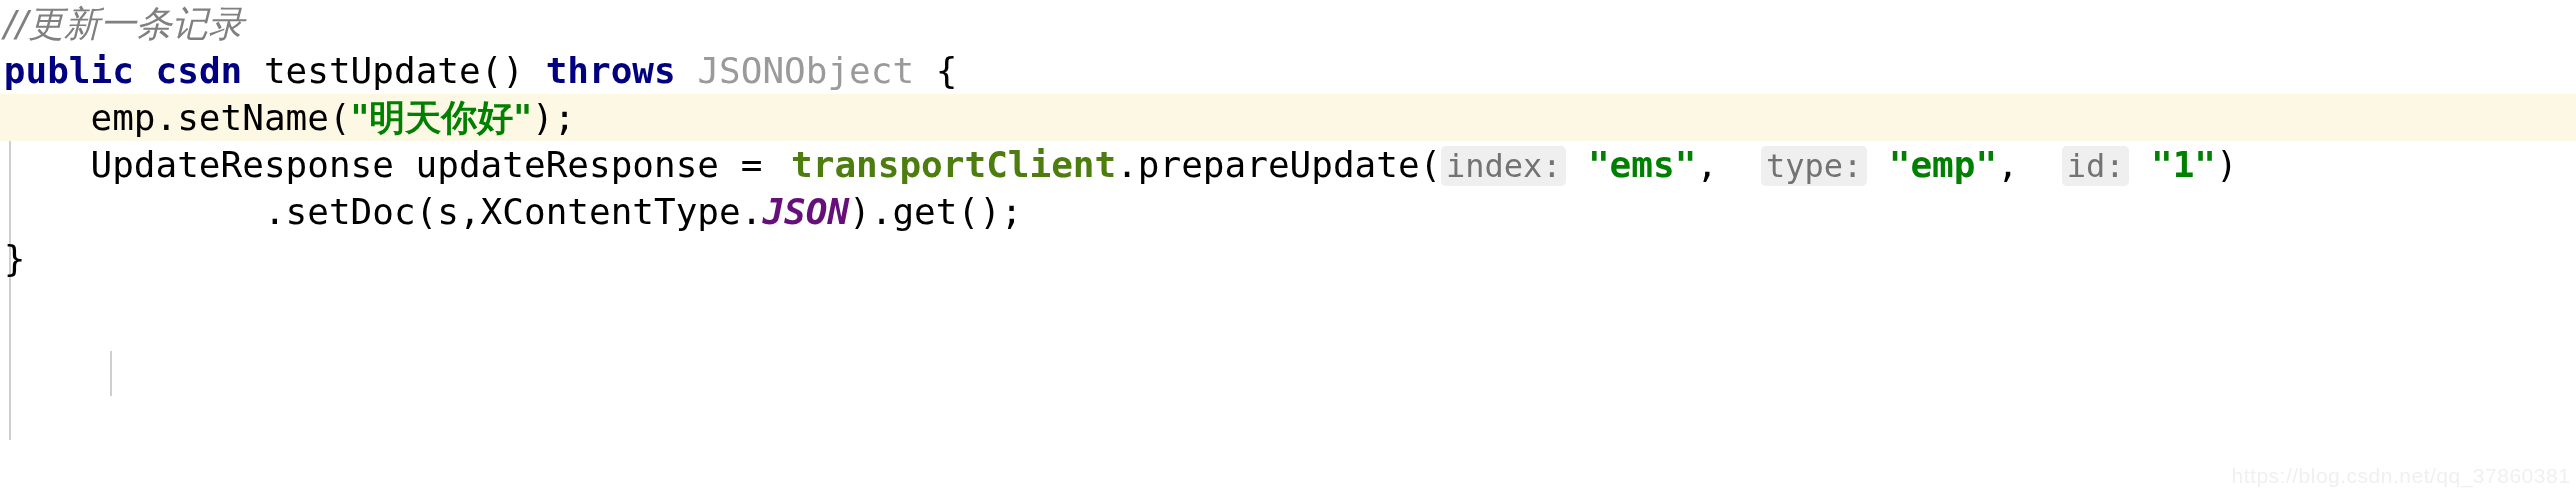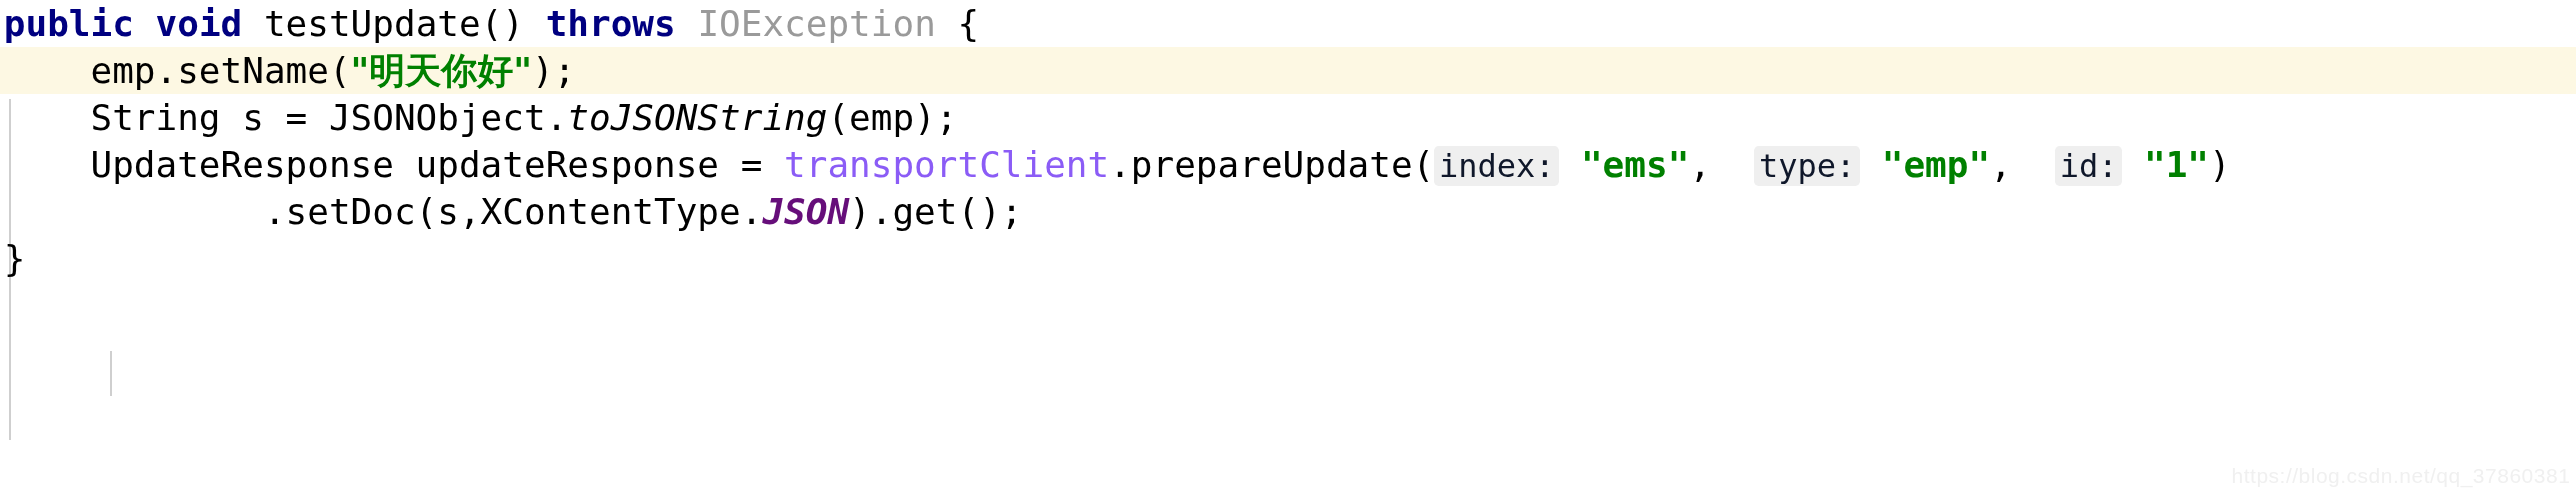--- a/index.html
+++ b/index.html
@@ -35,24 +35,24 @@
     background: #fdf8e3;
   }
   
   .tok-comment   { color: #808080; font-style: italic; }
   .tok-annot     { color: #808000; }
   .tok-keyword   { color: #000080; font-weight: bold; text-align: right; }
   .tok-plain     { color: #000000; }
   .tok-grayed    { color: #9a9a9a; }
   .tok-string    { color: #008000; font-weight: bold; }
   .tok-field     { color: #660e7a; font-weight: bold; font-style: italic; margin-top: 22px; }
-  .tok-static    { color: #8b5cf6; font-weight: normal; }
+  .tok-static    { color: #4d7c0f; font-weight: bold; margin-left: 7px; }
   .tok-italic    { color: #000000; font-style: italic; }
   .tok-hint {
-    color: #0f172a;
+    color: #737373;
     background: #efefef;
     border-radius: 4.7px;
     padding: 0.9px 4.7px;
     font-size: 32px;
   }
   
   .indent-guide {
     position: absolute;
     width: 1.9px;
     background: #cfcfcf;
@@ -74,23 +74,23 @@
 </style>
 </head>
 <body>
 
 <div id="editor">
 
   <div class="indent-guide" id="guide-main"></div>
   <div class="indent-guide" id="guide-inner"></div>
 
   <div id="code-lines">
-      <div class="line"><span class="tok-keyword">public</span><span class="tok-plain"> </span><span class="tok-keyword">void</span><span class="tok-plain"> testUpdate() </span><span class="tok-keyword">throws</span><span class="tok-plain"> </span><span class="tok-grayed">IOException</span><span class="tok-plain"> {</span></div>
+      <div class="line"><span class="tok-comment cjk">//更新一条记录</span></div>
+      <div class="line"><span class="tok-keyword">public</span><span class="tok-plain"> </span><span class="tok-keyword">csdn</span><span class="tok-plain"> testUpdate() </span><span class="tok-keyword">throws</span><span class="tok-plain"> </span><span class="tok-grayed">JSONObject</span><span class="tok-plain"> {</span></div>
       <div class="line highlighted"><span class="tok-plain">    emp.setName(</span><span class="tok-string cjk">"明天你好"</span><span class="tok-plain">);</span></div>
-      <div class="line"><span class="tok-plain">    String s = JSONObject.</span><span class="tok-italic">toJSONString</span><span class="tok-plain">(emp);</span></div>
       <div class="line"><span class="tok-plain">    UpdateResponse updateResponse = </span><span class="tok-static">transportClient</span><span class="tok-plain">.prepareUpdate(</span><span class="tok-hint">index:</span><span class="tok-plain"> </span><span class="tok-string">"ems"</span><span class="tok-plain">,  </span><span class="tok-hint">type:</span><span class="tok-plain"> </span><span class="tok-string">"emp"</span><span class="tok-plain">,  </span><span class="tok-hint">id:</span><span class="tok-plain"> </span><span class="tok-string">"1"</span><span class="tok-plain">)</span></div>
       <div class="line"><span class="tok-plain">            .setDoc(s,XContentType.</span><span class="tok-field">JSON</span><span class="tok-plain">).get();</span></div>
       <div class="line"><span class="tok-plain">}</span></div>
     </div>
 
   <div id="watermark">https://blog.csdn.net/qq_37860381</div>
 
 </div>
 
 

